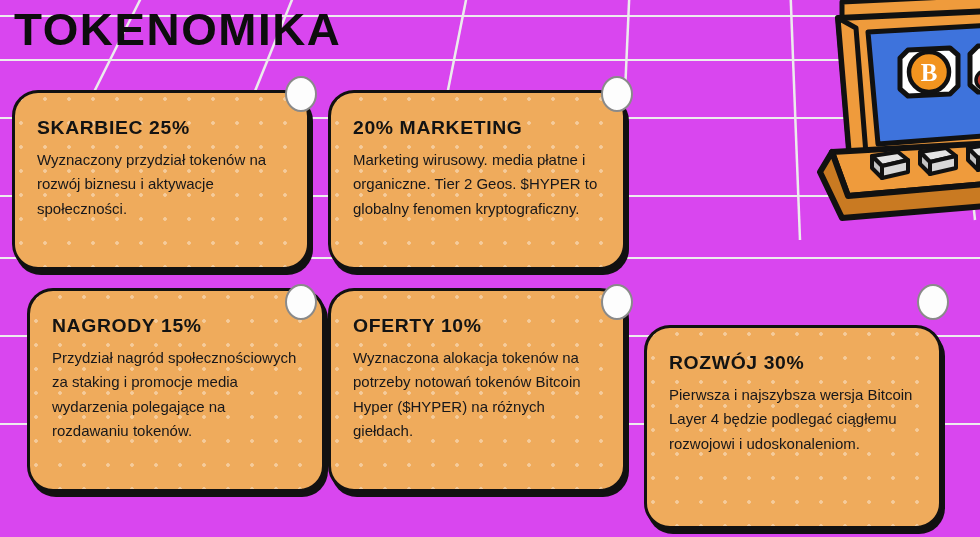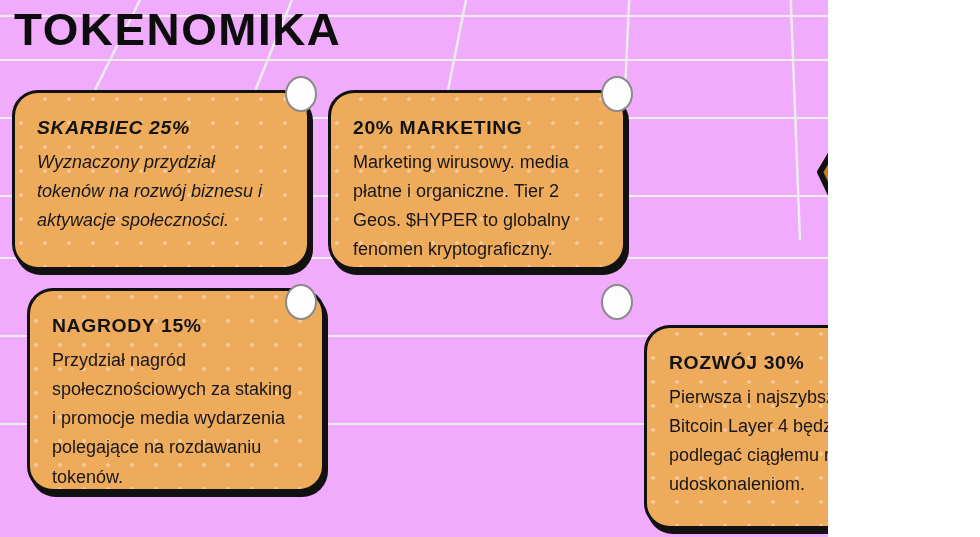--- a/index.html
+++ b/index.html
@@ -7,23 +7,23 @@
   html, body {
     width: 980px;
     height: 537px;
     overflow: hidden;
     background: #ffffff;
     font-family: "Liberation Sans", sans-serif;
   }
 
   #stage {
     position: relative;
-    width: 828px;
+    width: 980px;
     height: 537px;
-    background: #f0abfc;
+    background: #d946ef;
     overflow: hidden;
   }
 
   
   .bg-grid {
     position: absolute;
     inset: 0;
     pointer-events: none;
     z-index: 0;
   }
@@ -78,39 +78,39 @@
     font-size: 19px;
     letter-spacing: .6px;
     color: #131313;
     margin-bottom: 9px;
     transform: scaleX(1.02);
     transform-origin: left center;
     white-space: nowrap;
   }
   .card-body {
     font-family: "Liberation Sans", sans-serif;
-    font-size: 18px;
+    font-size: 15px;
     line-height: 1.62;
     color: #17171a;
     max-width: 100%;
   }
 
   
   .card-notch {
     position: absolute;
     z-index: 7;
     width: 32px;
     height: 36px;
     border-radius: 50%;
     background: #fdfdfd;
     border: 2px solid #8a8a8a;
   }
 
   
-  #card-skarbiec  { left: 12px;  top: 90px;  width: 298px; height: 180px; font-style: italic; }
+  #card-skarbiec  { left: 12px;  top: 90px;  width: 298px; height: 180px; }
   #card-marketing { left: 328px; top: 90px;  width: 298px; height: 180px; }
   #card-nagrody   { left: 12px;  top: 288px; width: 298px; height: 204px; margin-left: 15px; }
   #card-oferty    { left: 328px; top: 288px; width: 298px; height: 204px; }
   #card-rozwoj    { left: 644px; top: 288px; width: 298px; height: 204px; margin-top: 37px; }
 
   #notch-skarbiec  { left: 285px; top: 76px; }
   #notch-marketing { left: 601px; top: 76px; }
   #notch-nagrody   { left: 285px; top: 284px; }
   #notch-oferty    { left: 601px; top: 284px; }
   #notch-rozwoj    { left: 917px; top: 284px; }
@@ -173,20 +173,26 @@
   <div class="card-notch" id="notch-marketing"></div>
 
   <div class="card" id="card-nagrody">
     <div class="card-inner">
       <div class="card-heading">NAGRODY 15%</div>
       <div class="card-body">Przydział nagród społecznościowych za staking i promocje media wydarzenia polegające na rozdawaniu tokenów.</div>
     </div>
   </div>
   <div class="card-notch" id="notch-nagrody"></div>
 
+  <div class="card" id="card-oferty">
+    <div class="card-inner">
+      <div class="card-heading">OFERTY 10%</div>
+      <div class="card-body">Wyznaczona alokacja tokenów na potrzeby notowań tokenów Bitcoin Hyper ($HYPER) na różnych giełdach.</div>
+    </div>
+  </div>
   <div class="card-notch" id="notch-oferty"></div>
 
   <div class="card" id="card-rozwoj">
     <div class="card-inner">
       <div class="card-heading">ROZWÓJ 30%</div>
       <div class="card-body">Pierwsza i najszybsza wersja Bitcoin Layer 4 będzie podlegać ciągłemu rozwojowi i udoskonaleniom.</div>
     </div>
   </div>
   <div class="card-notch" id="notch-rozwoj"></div>
 

